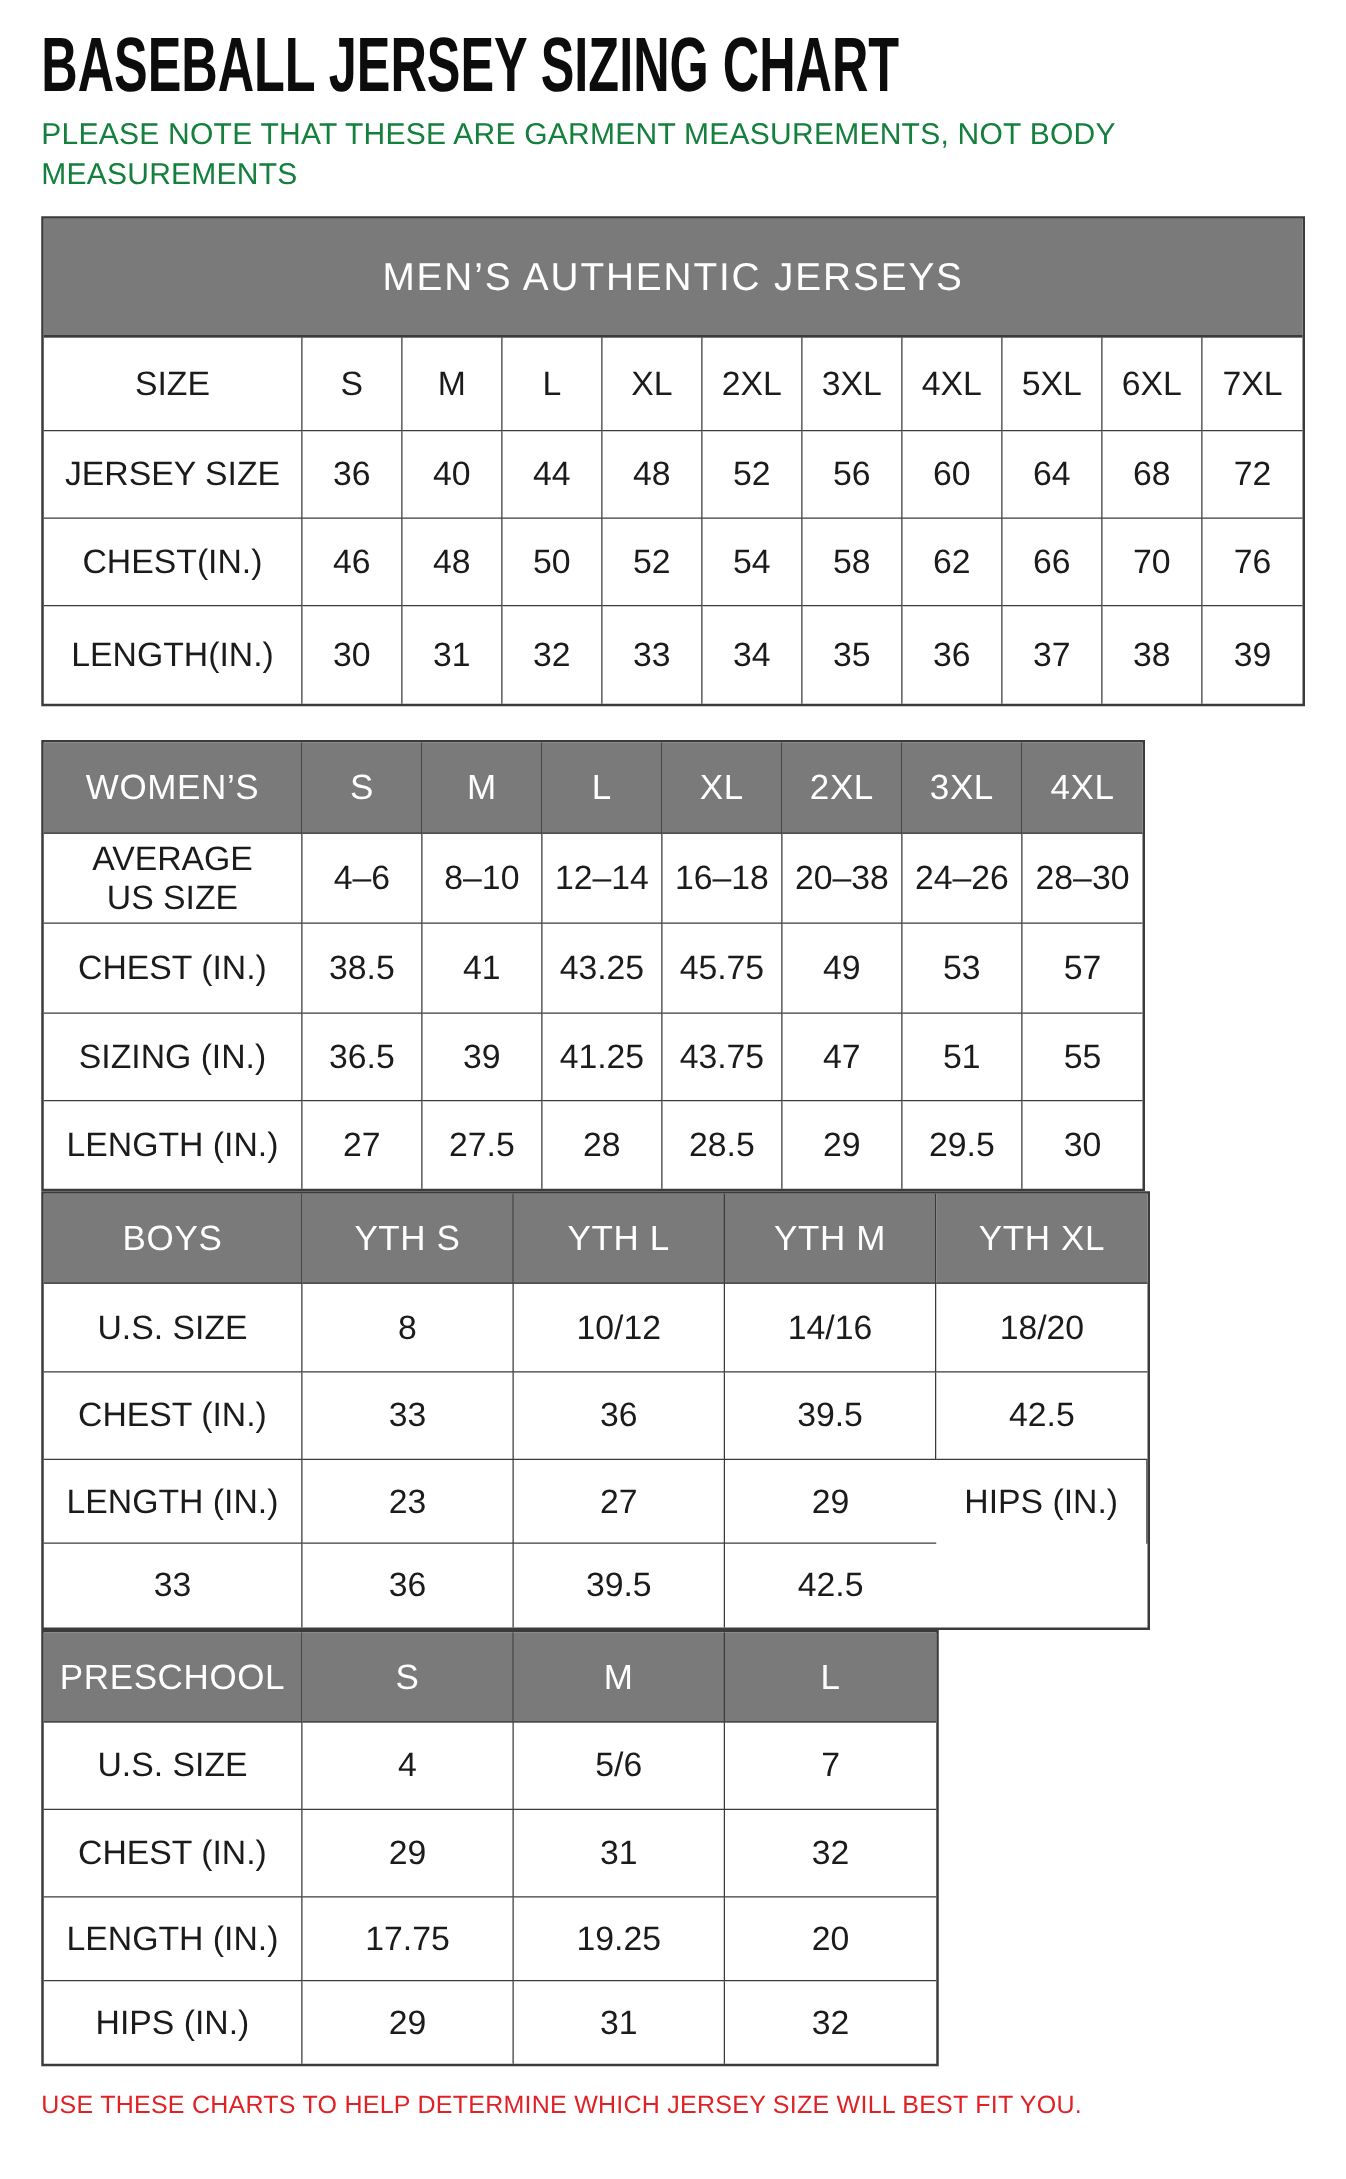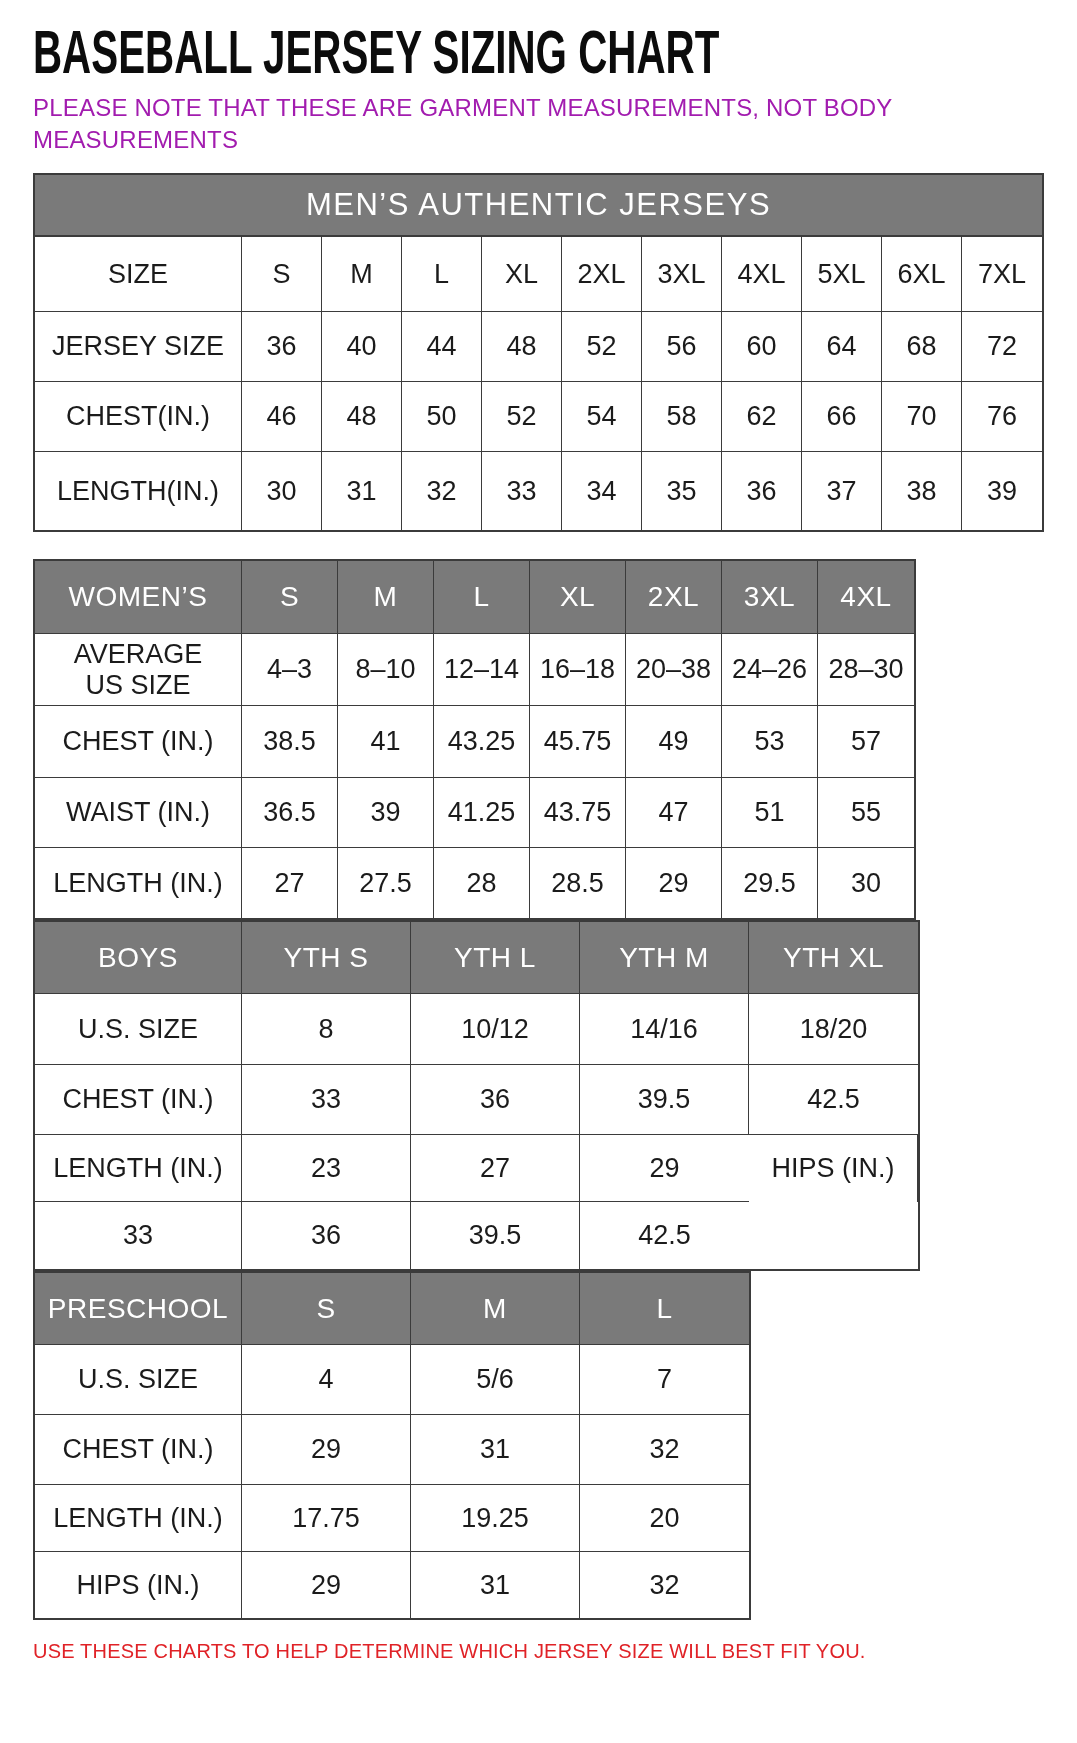--- a/index.html
+++ b/index.html
@@ -17,40 +17,40 @@
     font-weight: bold;
     margin: 0 0 12px 0;
     white-space: nowrap;
     color: #0c0c0c;
     transform: scale(0.72, 1.1);
     transform-origin: left center;
     letter-spacing: 0px;
   }
 
   .note {
-    color: #a21caf;
+    color: #15803d;
     font-size: 24px;
     line-height: 1.32;
     width: 905px;
     margin: 0 0 18px 0;
     letter-spacing: 0.2px;
   }
 
   .table-wrap {
     border: 2px solid #3b3b3b;
     width: max-content;
     background: #fff;
   }
   .w-mens { margin-bottom: 27px; }
   .w-womens { }
   .w-boys { }
   .w-preschool { margin-bottom: 0; }
 
   .banner {
-    height: 62px;
+    height: 95px;
     background: #7a7a7a;
     color: #ffffff;
     display: flex;
     align-items: center;
     justify-content: center;
     font-size: 31px;
     letter-spacing: 1.5px;
     border-bottom: 2px solid #3b3b3b;
   }
 
@@ -153,36 +153,36 @@
         <div class="cell gray" data-name="group-header-cell">WOMEN’S</div>
         <div class="cell gray" data-name="column-header-cell">S</div>
         <div class="cell gray" data-name="column-header-cell">M</div>
         <div class="cell gray" data-name="column-header-cell">L</div>
         <div class="cell gray" data-name="column-header-cell">XL</div>
         <div class="cell gray" data-name="column-header-cell">2XL</div>
         <div class="cell gray" data-name="column-header-cell">3XL</div>
         <div class="cell gray lc" data-name="column-header-cell">4XL</div>
         <div class="cell" data-name="row-label-cell">AVERAGE
 US SIZE</div>
-        <div class="cell" data-name="value-cell">4–3</div>
+        <div class="cell" data-name="value-cell">4–6</div>
         <div class="cell" data-name="value-cell">8–10</div>
         <div class="cell" data-name="value-cell">12–14</div>
         <div class="cell" data-name="value-cell">16–18</div>
         <div class="cell" data-name="value-cell">20–38</div>
         <div class="cell" data-name="value-cell">24–26</div>
         <div class="cell lc" data-name="value-cell">28–30</div>
         <div class="cell" data-name="row-label-cell">CHEST (IN.)</div>
         <div class="cell" data-name="value-cell">38.5</div>
         <div class="cell" data-name="value-cell">41</div>
         <div class="cell" data-name="value-cell">43.25</div>
         <div class="cell" data-name="value-cell">45.75</div>
         <div class="cell" data-name="value-cell">49</div>
         <div class="cell" data-name="value-cell">53</div>
         <div class="cell lc" data-name="value-cell">57</div>
-        <div class="cell" data-name="row-label-cell">WAIST (IN.)</div>
+        <div class="cell" data-name="row-label-cell">SIZING (IN.)</div>
         <div class="cell" data-name="value-cell">36.5</div>
         <div class="cell" data-name="value-cell">39</div>
         <div class="cell" data-name="value-cell">41.25</div>
         <div class="cell" data-name="value-cell">43.75</div>
         <div class="cell" data-name="value-cell">47</div>
         <div class="cell" data-name="value-cell">51</div>
         <div class="cell lc" data-name="value-cell">55</div>
         <div class="cell lr" data-name="row-label-cell">LENGTH (IN.)</div>
         <div class="cell lr" data-name="value-cell">27</div>
         <div class="cell lr" data-name="value-cell">27.5</div>

